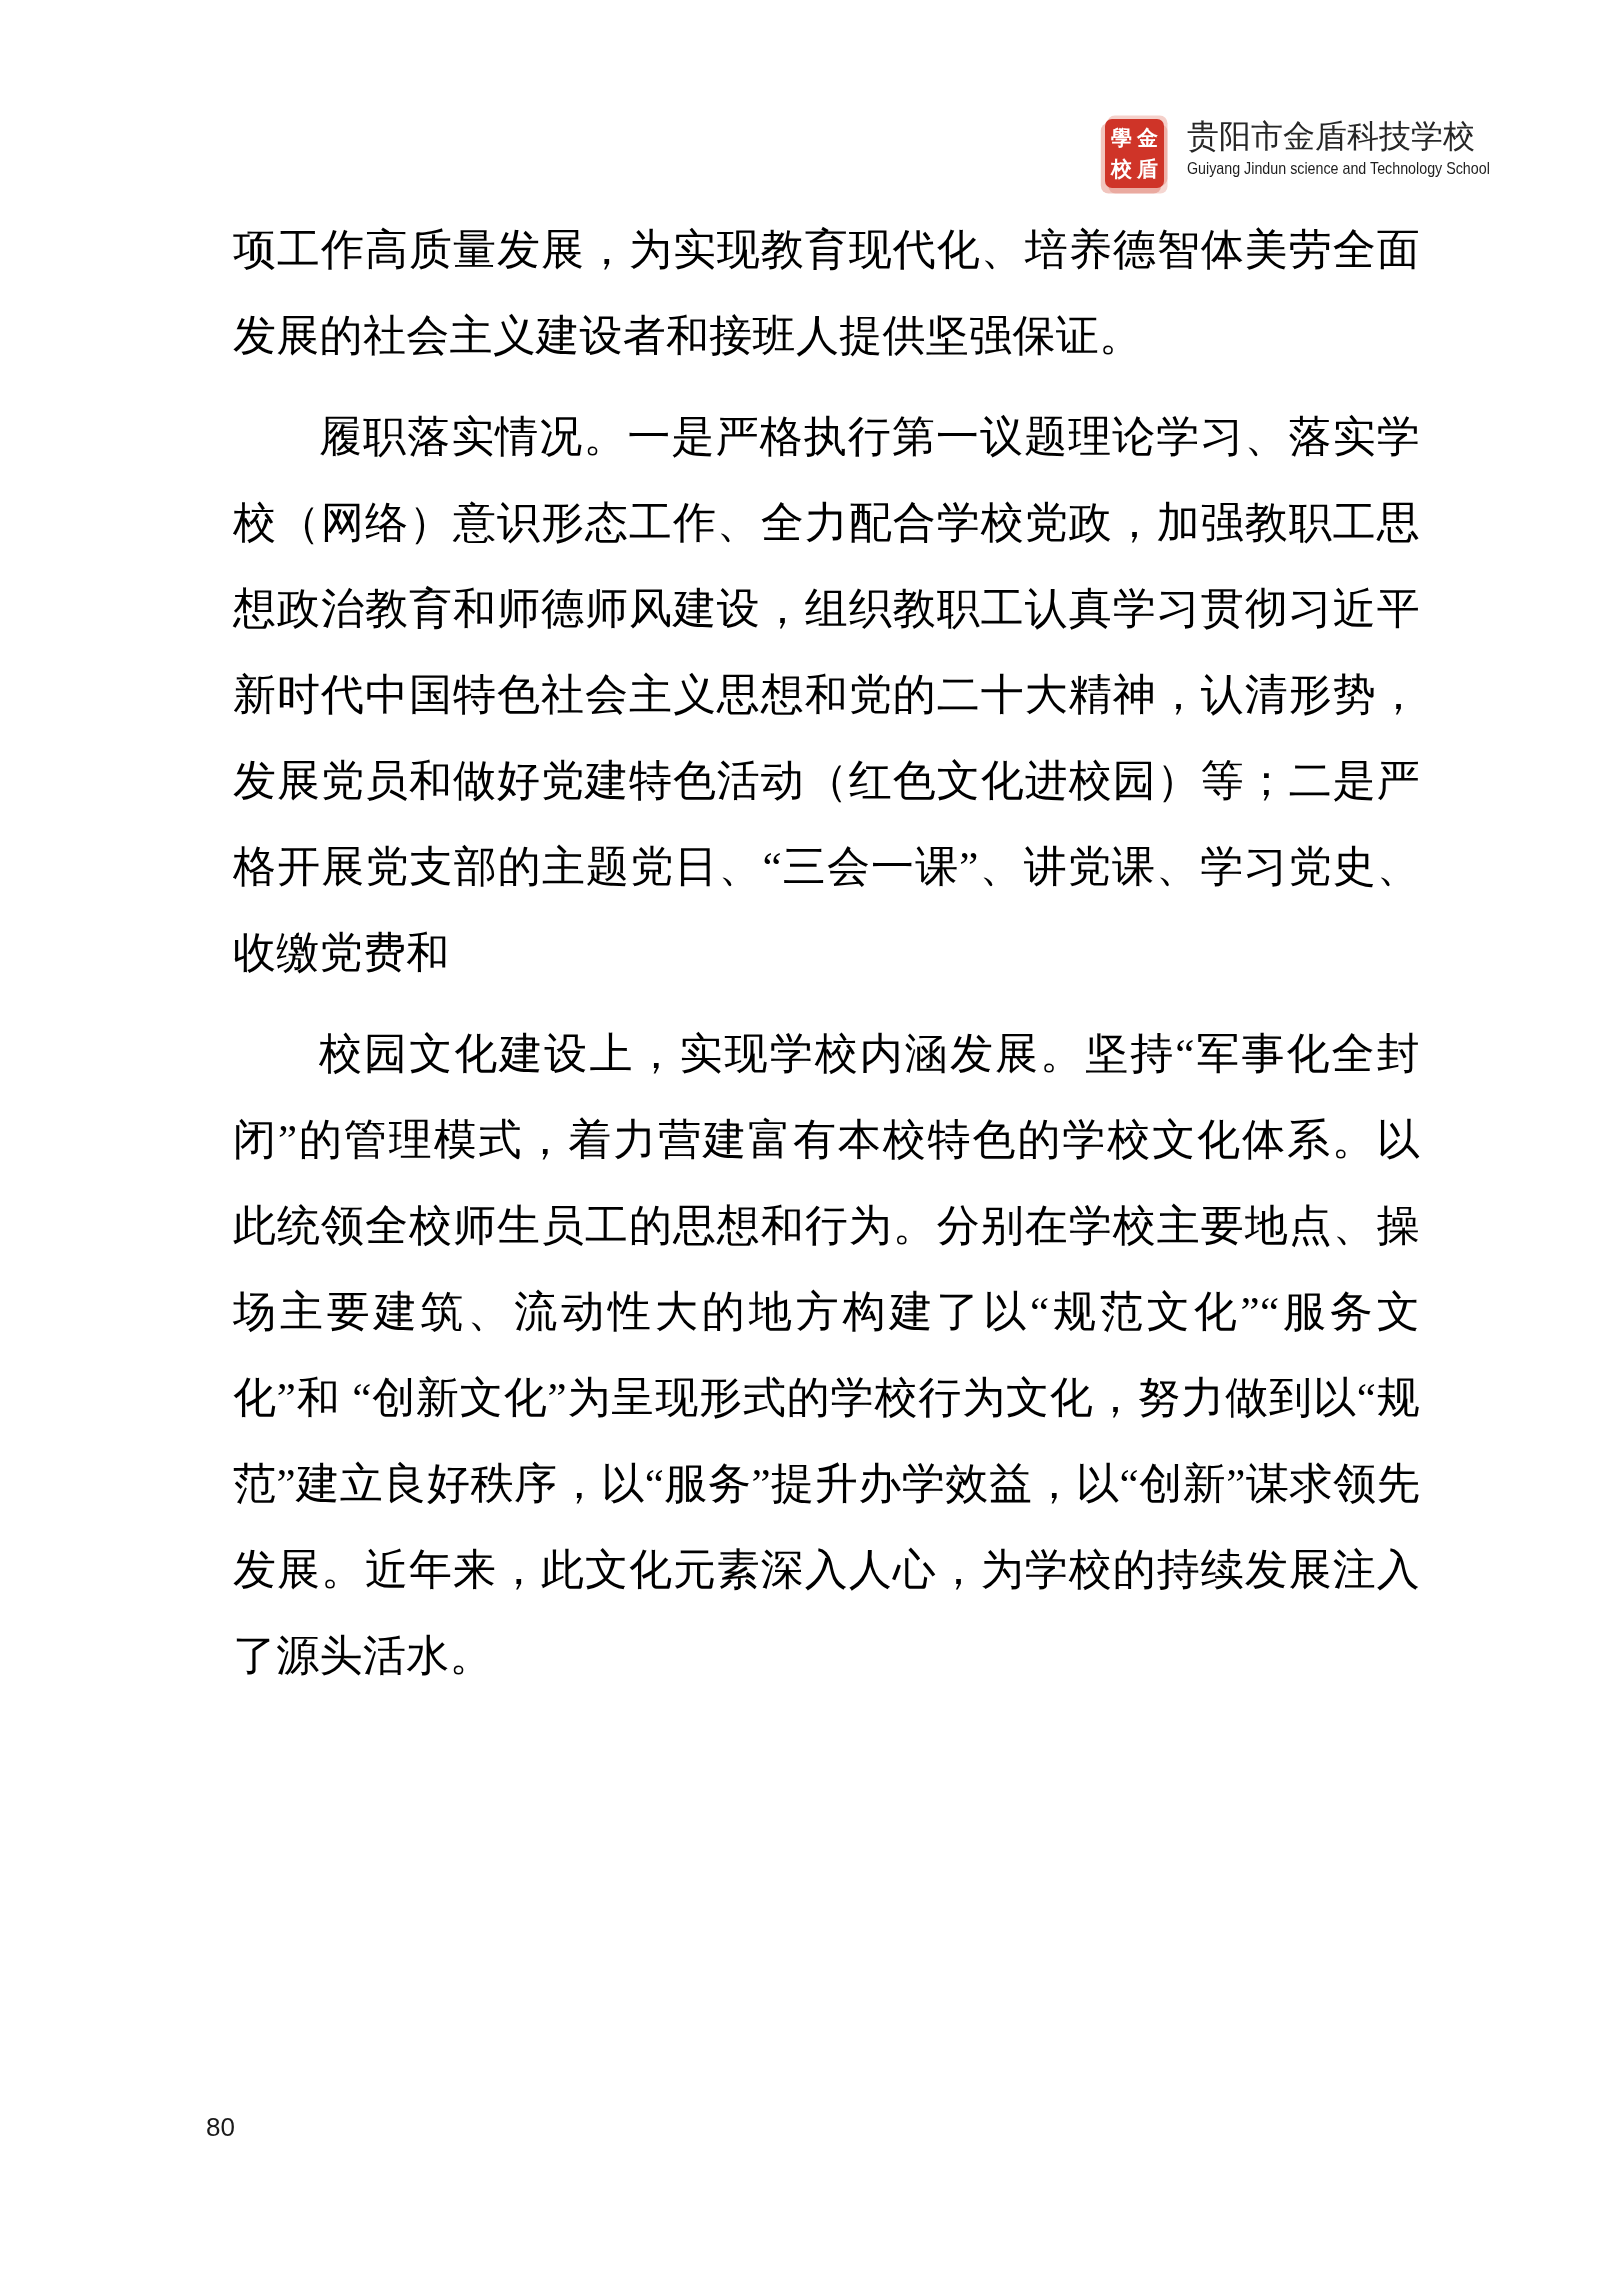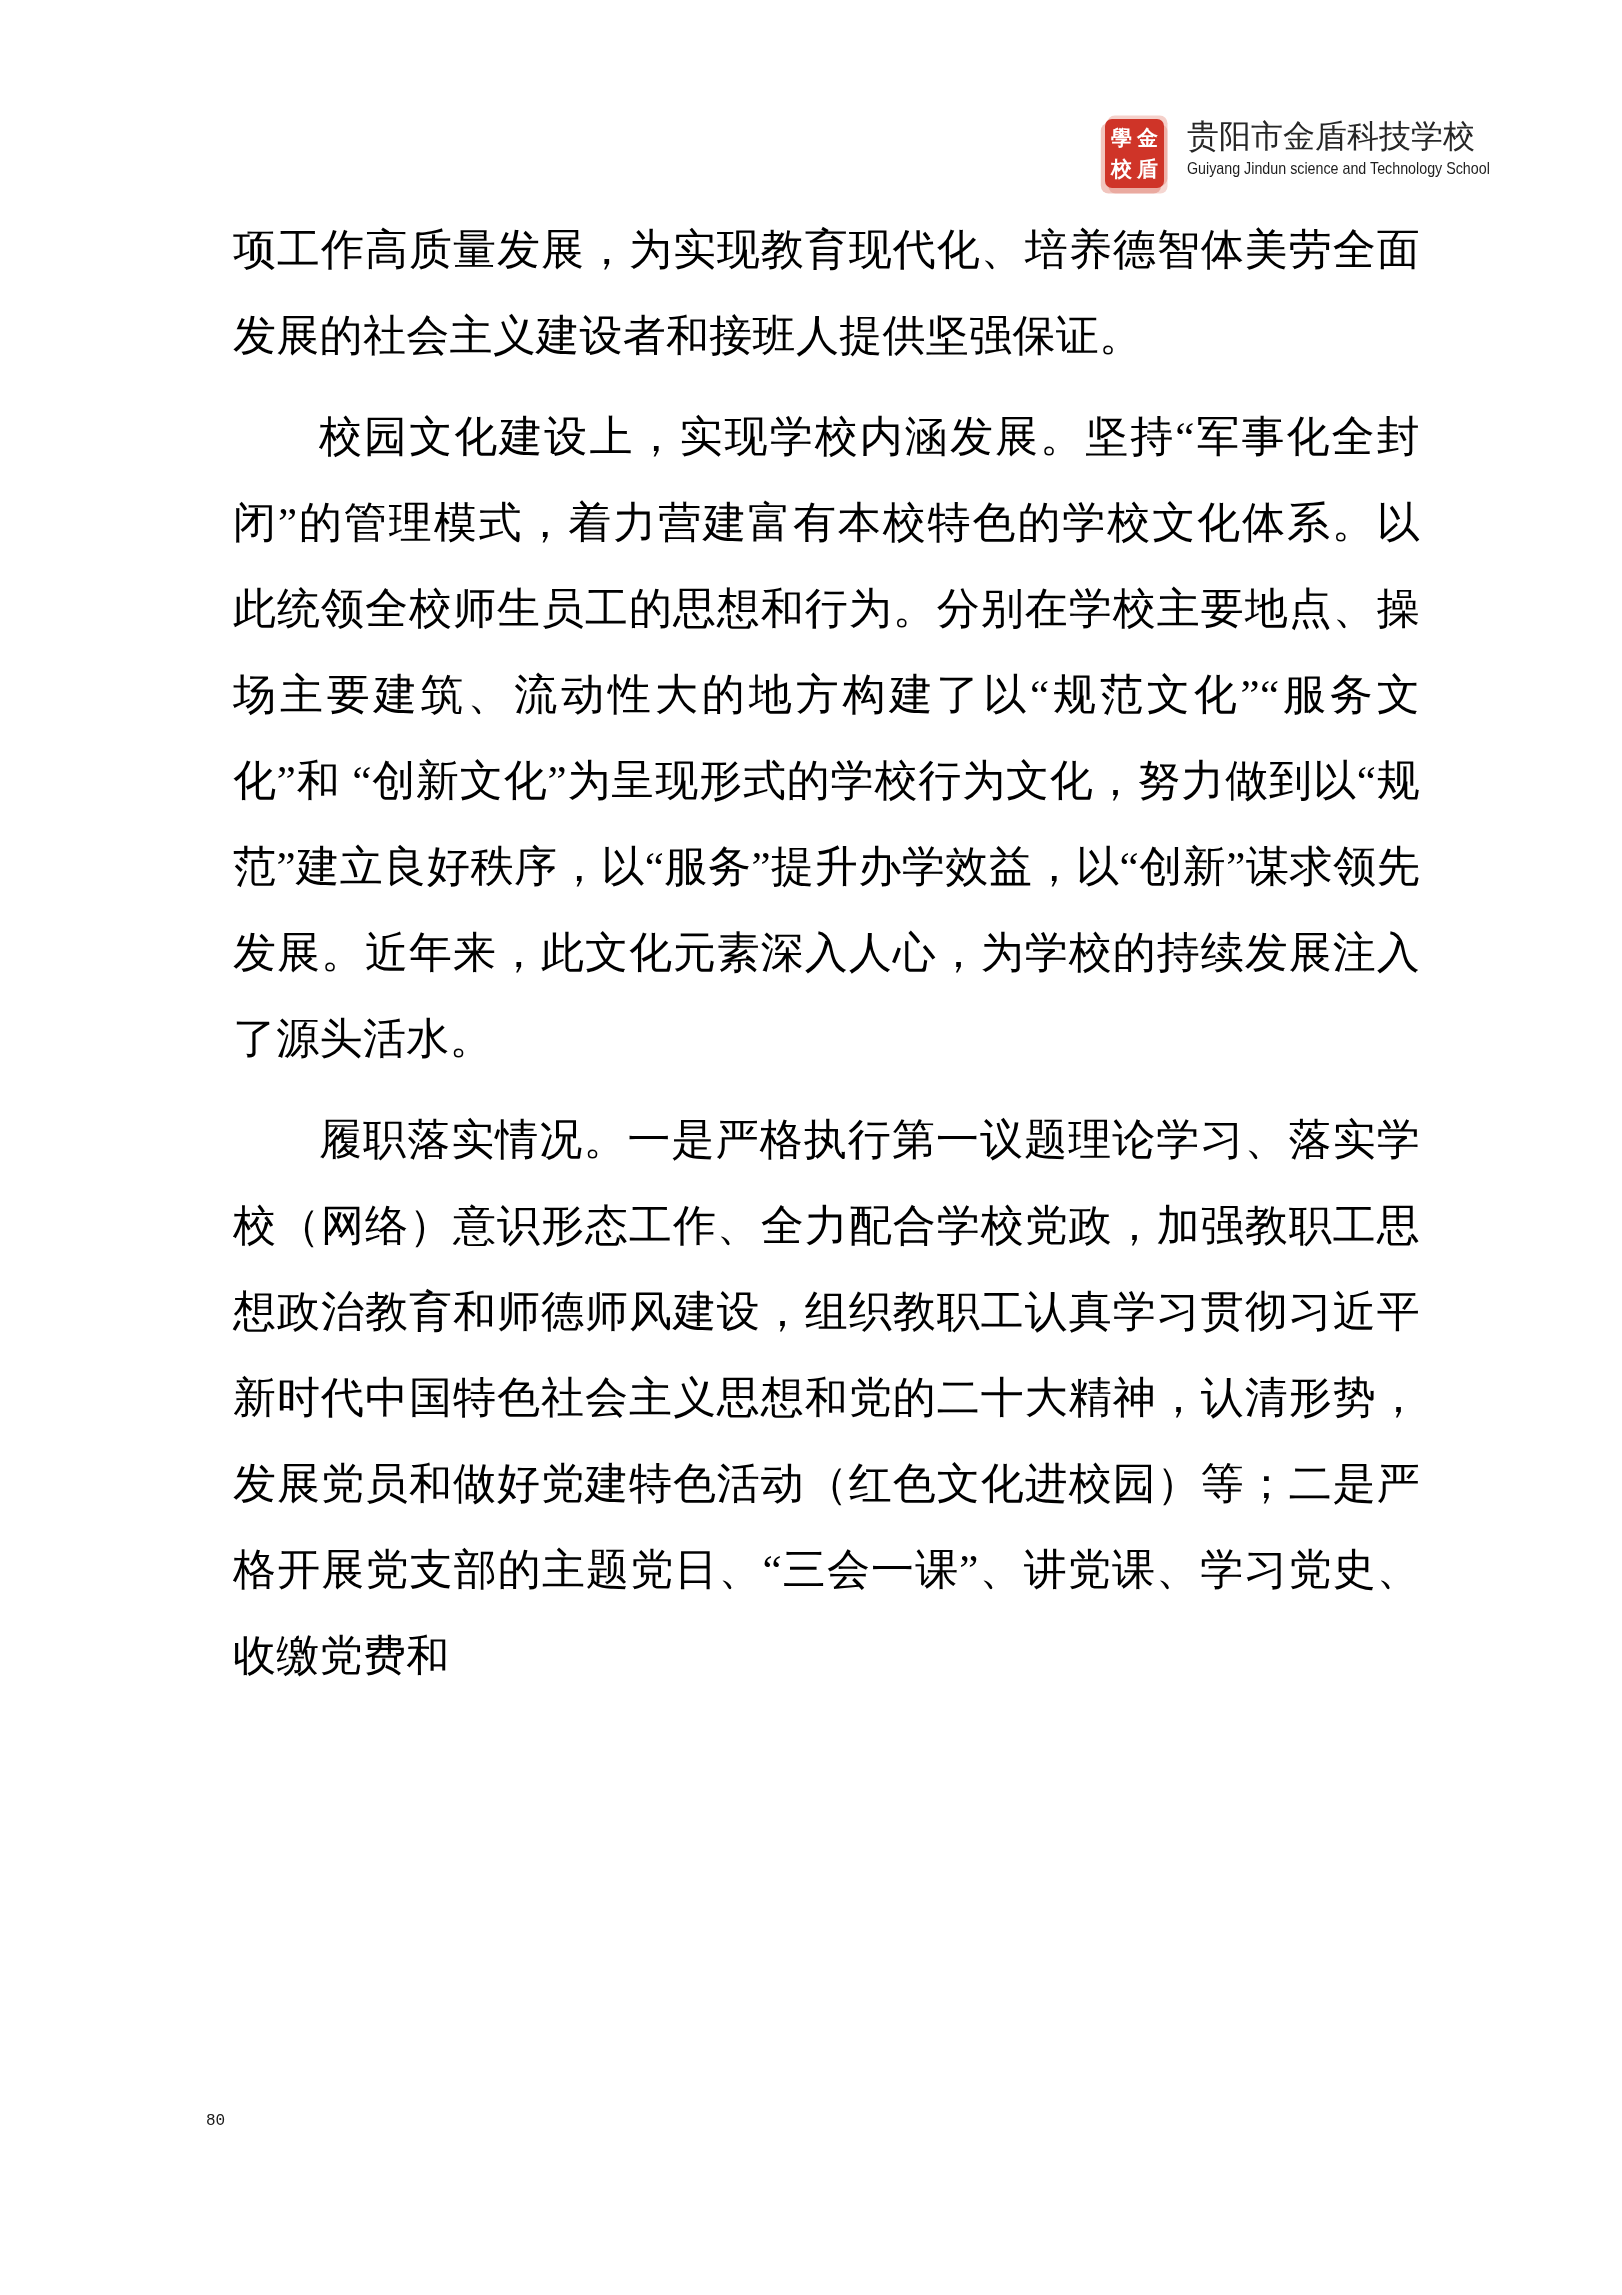--- a/index.html
+++ b/index.html
@@ -92,41 +92,41 @@
   .section-heading {
     font-weight: bold;
     text-indent: 2em;
   }
 
   
   .page-number {
     position: absolute;
     left: 206px;
     top: 2112px;
-    font-size: 16px;
+    font-size: 26px;
     color: #1a1a1a;
-    font-family: Liberation Mono, monospace;
+    font-family: Liberation Sans, sans-serif;
   }
 </style>
 </head>
 <body>
 
 <div class="page">
 
   <div class="header-seal">
     <span>學</span>
     <span>金</span>
     <span>校</span>
     <span>盾</span>
   </div>
   <div class="school-name-zh">贵阳市金盾科技学校</div>
   <div class="school-name-en">Guiyang Jindun science and Technology School</div>
 
   <div class="doc-body">
     <p class="para-plain">项工作高质量发展，为实现教育现代化、培养德智体美劳全面发展的社会主义建设者和接班人提供坚强保证。</p>
+    <p class="para-indent">履职落实情况。一是严格执行第一议题理论学习、落实学校（网络）意识形态工作、全力配合学校党政，加强教职工思想政治教育和师德师风建设，组织教职工认真学习贯彻习近平新时代中国特色社会主义思想和党的二十大精神，认清形势，发展党员和做好党建特色活动（红色文化进校园）等；二是严格开展党支部的主题党日、“三会一课”、讲党课、学习党史、收缴党费和</p>
     <p class="para-indent">校园文化建设上，实现学校内涵发展。坚持“军事化全封闭”的管理模式，着力营建富有本校特色的学校文化体系。以此统领全校师生员工的思想和行为。分别在学校主要地点、操场主要建筑、流动性大的地方构建了以“规范文化”“服务文化”和 “创新文化”为呈现形式的学校行为文化，努力做到以“规范”建立良好秩序，以“服务”提升办学效益，以“创新”谋求领先发展。近年来，此文化元素深入人心，为学校的持续发展注入了源头活水。</p>
-    <p class="para-indent">履职落实情况。一是严格执行第一议题理论学习、落实学校（网络）意识形态工作、全力配合学校党政，加强教职工思想政治教育和师德师风建设，组织教职工认真学习贯彻习近平新时代中国特色社会主义思想和党的二十大精神，认清形势，发展党员和做好党建特色活动（红色文化进校园）等；二是严格开展党支部的主题党日、“三会一课”、讲党课、学习党史、收缴党费和</p>
   </div>
 
   <div class="page-number">80</div>
 
 </div>
 
 
 </body></html>

